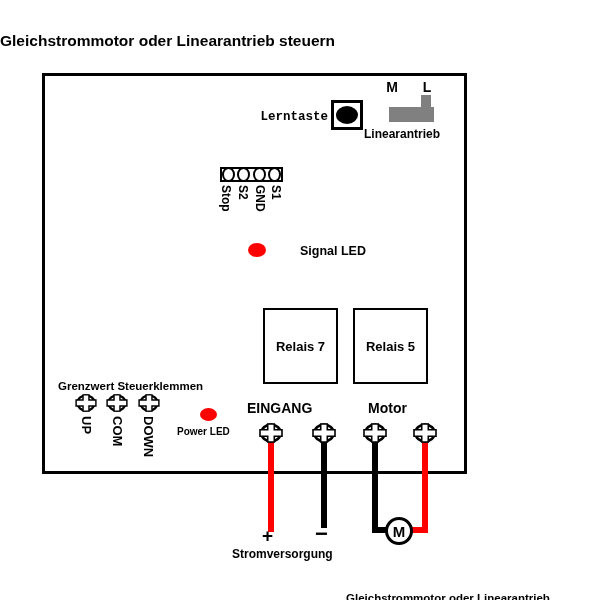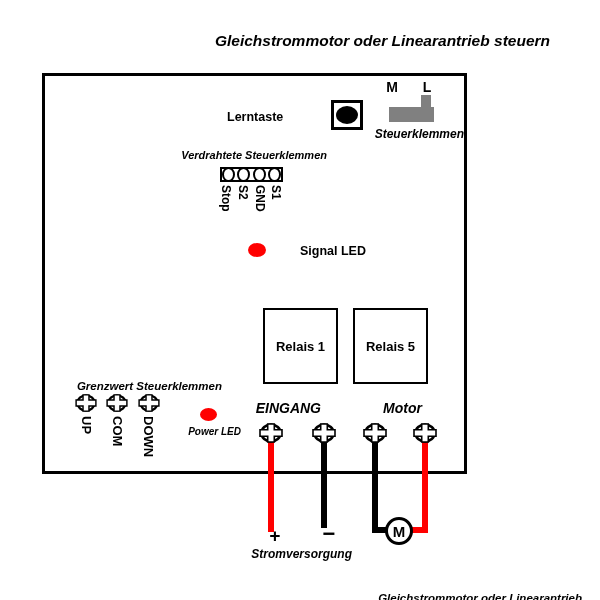--- a/index.html
+++ b/index.html
@@ -2,25 +2,25 @@
 <html><head>
 <meta charset="utf-8">
 <style>
   html,body{margin:0;padding:0;background:#fff;}
   .canvas{
     position:relative;width:600px;height:600px;background:#ffffff;
     font-family:"Liberation Sans", sans-serif;font-weight:bold;color:#000;
     overflow:hidden;
   }
   .abs{position:absolute;box-sizing:border-box;}
-  .ctr{text-align:right;font-style:italic;}
+  .ctr{text-align:left;}
   .title{left:0;top:32px;width:550px;font-size:15.5px;}
   .board{left:42px;top:73px;width:425px;height:401px;border:3px solid #000;background:#fff;}
 
-  .learn-label{left:227px;top:110px;width:101px;font-size:12.5px;}
+  .learn-label{left:227px;top:110px;width:101px;text-align:right;font-size:12.5px;font-family:Liberation Mono, monospace;}
   .learn-btn{left:331px;top:100px;width:32px;height:30px;border:3px solid #000;
     display:flex;align-items:center;justify-content:center;background:#fff;}
   .learn-dot{width:22px;height:18px;background:#000;border-radius:50%;}
 
   .ml{top:79px;width:18px;font-size:14px;text-align:center;}
   .sw-body{left:389px;top:107px;width:45px;height:15px;background:#808080;}
   .sw-lever{left:421px;top:95px;width:10px;height:13px;background:#808080;}
   .sw-caption{left:364px;top:127px;width:100px;font-size:12px;}
 
   .wired-caption{left:171px;top:149px;width:156px;font-size:11px;}
@@ -69,39 +69,38 @@
 
   <div class="abs learn-label">Lerntaste</div>
   <div class="abs learn-btn">
     <div class="learn-dot"></div>
   </div>
 
   <div class="abs ml" style="left:383px">M</div>
   <div class="abs ml" style="left:418px">L</div>
   <div class="abs sw-lever"></div>
   <div class="abs sw-body"></div>
-  <div class="abs sw-caption ctr">Steuerklemmen</div>
+  <div class="abs sw-caption ctr">Linearantrieb</div>
 
-  <div class="abs wired-caption ctr">Verdrahtete Steuerklemmen</div>
   <div class="abs wired-block">
     <div class="hole"></div>
     <div class="hole"></div>
     <div class="hole"></div>
     <div class="hole"></div>
   </div>
   <div class="abs vlabel pin-s" style="left:220px">Stop</div>
   <div class="abs vlabel pin-s" style="left:237px">S2</div>
   <div class="abs vlabel pin-s" style="left:254px">GND</div>
   <div class="abs vlabel pin-s" style="left:270px">S1</div>
 
   <div class="abs led signal-dot"></div>
   <div class="abs signal-label">Signal LED</div>
 
   <div class="abs relay relay2">
-    <span>Relais 1</span>
+    <span>Relais 7</span>
   </div>
   <div class="abs relay relay1">
     <span>Relais 5</span>
   </div>
 
   <div class="abs grenz-caption ctr">Grenzwert Steuerklemmen</div>
   <svg class="abs" style="left:75px;top:394px" width="22" height="18" viewBox="0 0 24 20">
     <ellipse cx="12" cy="10" rx="9.6" ry="8.4" fill="#fff" stroke="#000" stroke-width="2.6"></ellipse>
     <path d="M8.7 1 h6.6 v5.7 h7.7 v6.6 h-7.7 v5.7 h-6.6 v-5.7 h-7.7 v-6.6 h7.7 z" fill="#fff" stroke="#000" stroke-width="1.6"></path>
   </svg>

